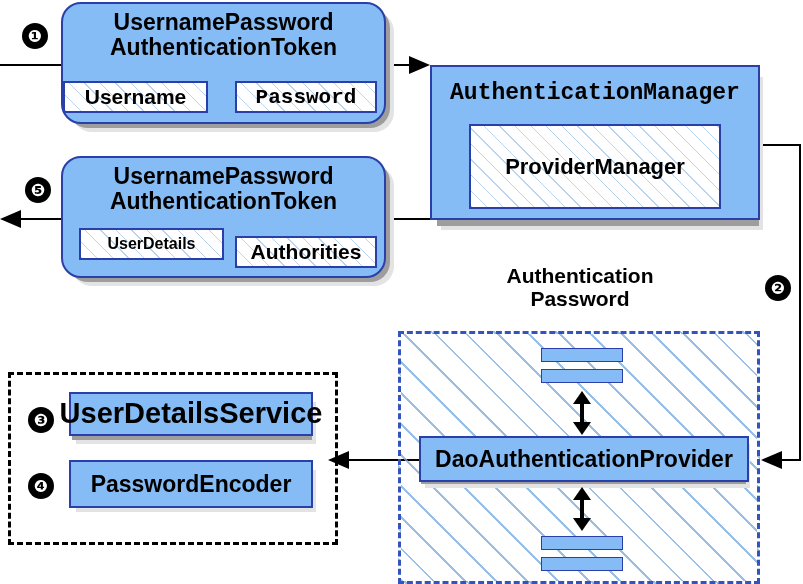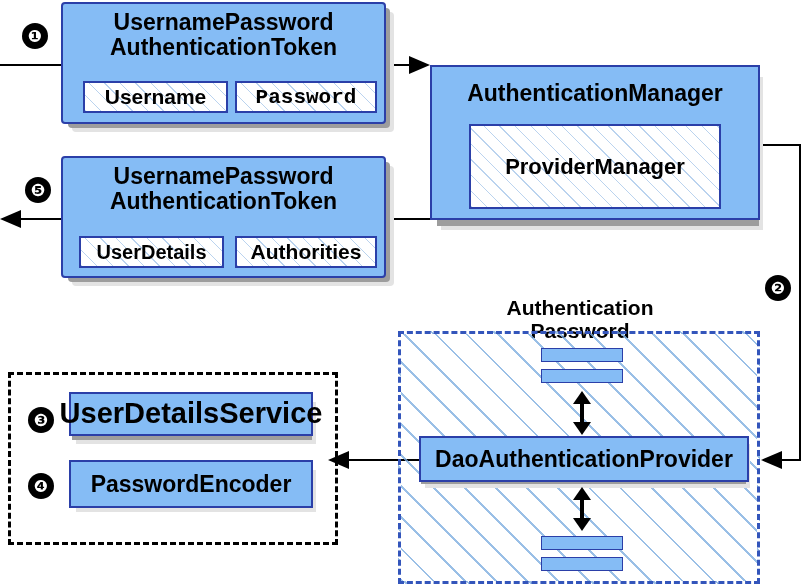--- a/index.html
+++ b/index.html
@@ -23,21 +23,21 @@
     display:flex;
     align-items:center;
     justify-content:center;
     text-align:center;
     line-height:1.08;
   }
   
   .shadow-dark{background:#9d9d9d;}
   .shadow-light{background:#e3e3e3;}
 
-  .rounded{border-radius:4px;}
+  .rounded{border-radius:20px;}
 
   
   .chip{
     background:#ffffff;
     border:2px solid #2b3fa8;
     box-sizing:border-box;
     display:flex;align-items:center;justify-content:center;
     color:#000;font-weight:bold;
     background-image:repeating-linear-gradient(45deg,
         rgba(130,175,225,.55) 0 1px, rgba(0,0,0,0) 1px 11px);
@@ -58,21 +58,21 @@
   }
   .dashed-blue{
     border:3px dashed #3355bb;box-sizing:border-box;
     background-image:repeating-linear-gradient(45deg,
         rgba(120,170,222,.75) 0 2px, rgba(0,0,0,0) 2px 22px);
   }
 
   .line-h{background:#000;height:2px;}
   .line-v{background:#000;width:2px;}
 
-  .label{color:#000;font-weight:bold;text-align:center;line-height:1.1;margin-top:32px;}
+  .label{color:#000;font-weight:bold;text-align:center;line-height:1.1;}
 
   svg{display:block;overflow:visible;}
 </style>
 </head>
 <body>
 
 <div id="stage">
 
   <div class="abs line-h" style="left:0px;top:64px;width:70px;"></div>
 
@@ -104,49 +104,49 @@
 
   <div class="abs rounded shadow-light" style="left:72px;top:12px;width:322px;height:120px;"></div>
   <div class="abs rounded shadow-dark" style="left:68px;top:8px;width:322px;height:120px;"></div>
 
   <div class="abs blue-box rounded" style="left:61px;top:2px;width:325px;height:122px;flex-direction:column;justify-content:flex-start;padding-top:6px;">
     <div style="font-size:23px;">
       <div>UsernamePassword</div>
       <div>AuthenticationToken</div>
     </div>
   </div>
-  <div class="abs chip" style="left:83px;top:81px;width:145px;height:32px;font-size:21px;">
+  <div class="abs chip" style="left:63px;top:81px;width:145px;height:32px;font-size:21px;">
     <span>Username</span>
   </div>
   <div class="abs chip" style="left:235px;top:81px;width:142px;height:32px;font-size:21px;font-family:Liberation Mono, monospace;">
     <span>Password</span>
   </div>
 
   <div class="abs shadow-light" style="left:441px;top:77px;width:322px;height:153px;"></div>
   <div class="abs shadow-dark" style="left:437px;top:73px;width:322px;height:153px;"></div>
 
   <div class="abs blue-box" style="left:430px;top:65px;width:330px;height:155px;flex-direction:column;justify-content:flex-start;padding-top:14px;">
-    <div style="font-size:23px;">AuthenticationManager</div>
+    <div style="font-size:23px;font-family:Liberation Mono, monospace;">AuthenticationManager</div>
   </div>
   <div class="abs chip" style="left:469px;top:124px;width:252px;height:85px;font-size:22px;">
     <span>ProviderManager</span>
   </div>
 
   <div class="abs bullet" style="left:25px;top:177px;">❺</div>
 
   <div class="abs rounded shadow-light" style="left:72px;top:166px;width:322px;height:120px;"></div>
   <div class="abs rounded shadow-dark" style="left:68px;top:162px;width:322px;height:120px;"></div>
 
   <div class="abs blue-box rounded" style="left:61px;top:156px;width:325px;height:122px;flex-direction:column;justify-content:flex-start;padding-top:6px;">
     <div style="font-size:23px;">
       <div>UsernamePassword</div>
       <div>AuthenticationToken</div>
     </div>
   </div>
-  <div class="abs chip" style="left:79px;top:236px;width:145px;height:32px;font-size:20px;">
+  <div class="abs chip" style="left:79px;top:228px;width:145px;height:32px;font-size:16px;">
     <span>UserDetails</span>
   </div>
   <div class="abs chip" style="left:235px;top:236px;width:142px;height:32px;font-size:21px;align-items:center;">
     <span>Authorities</span>
   </div>
 
   <div class="abs label" style="left:470px;top:264px;width:220px;font-size:21px;">
     <div>Authentication</div>
     <div>Password</div>
   </div>

